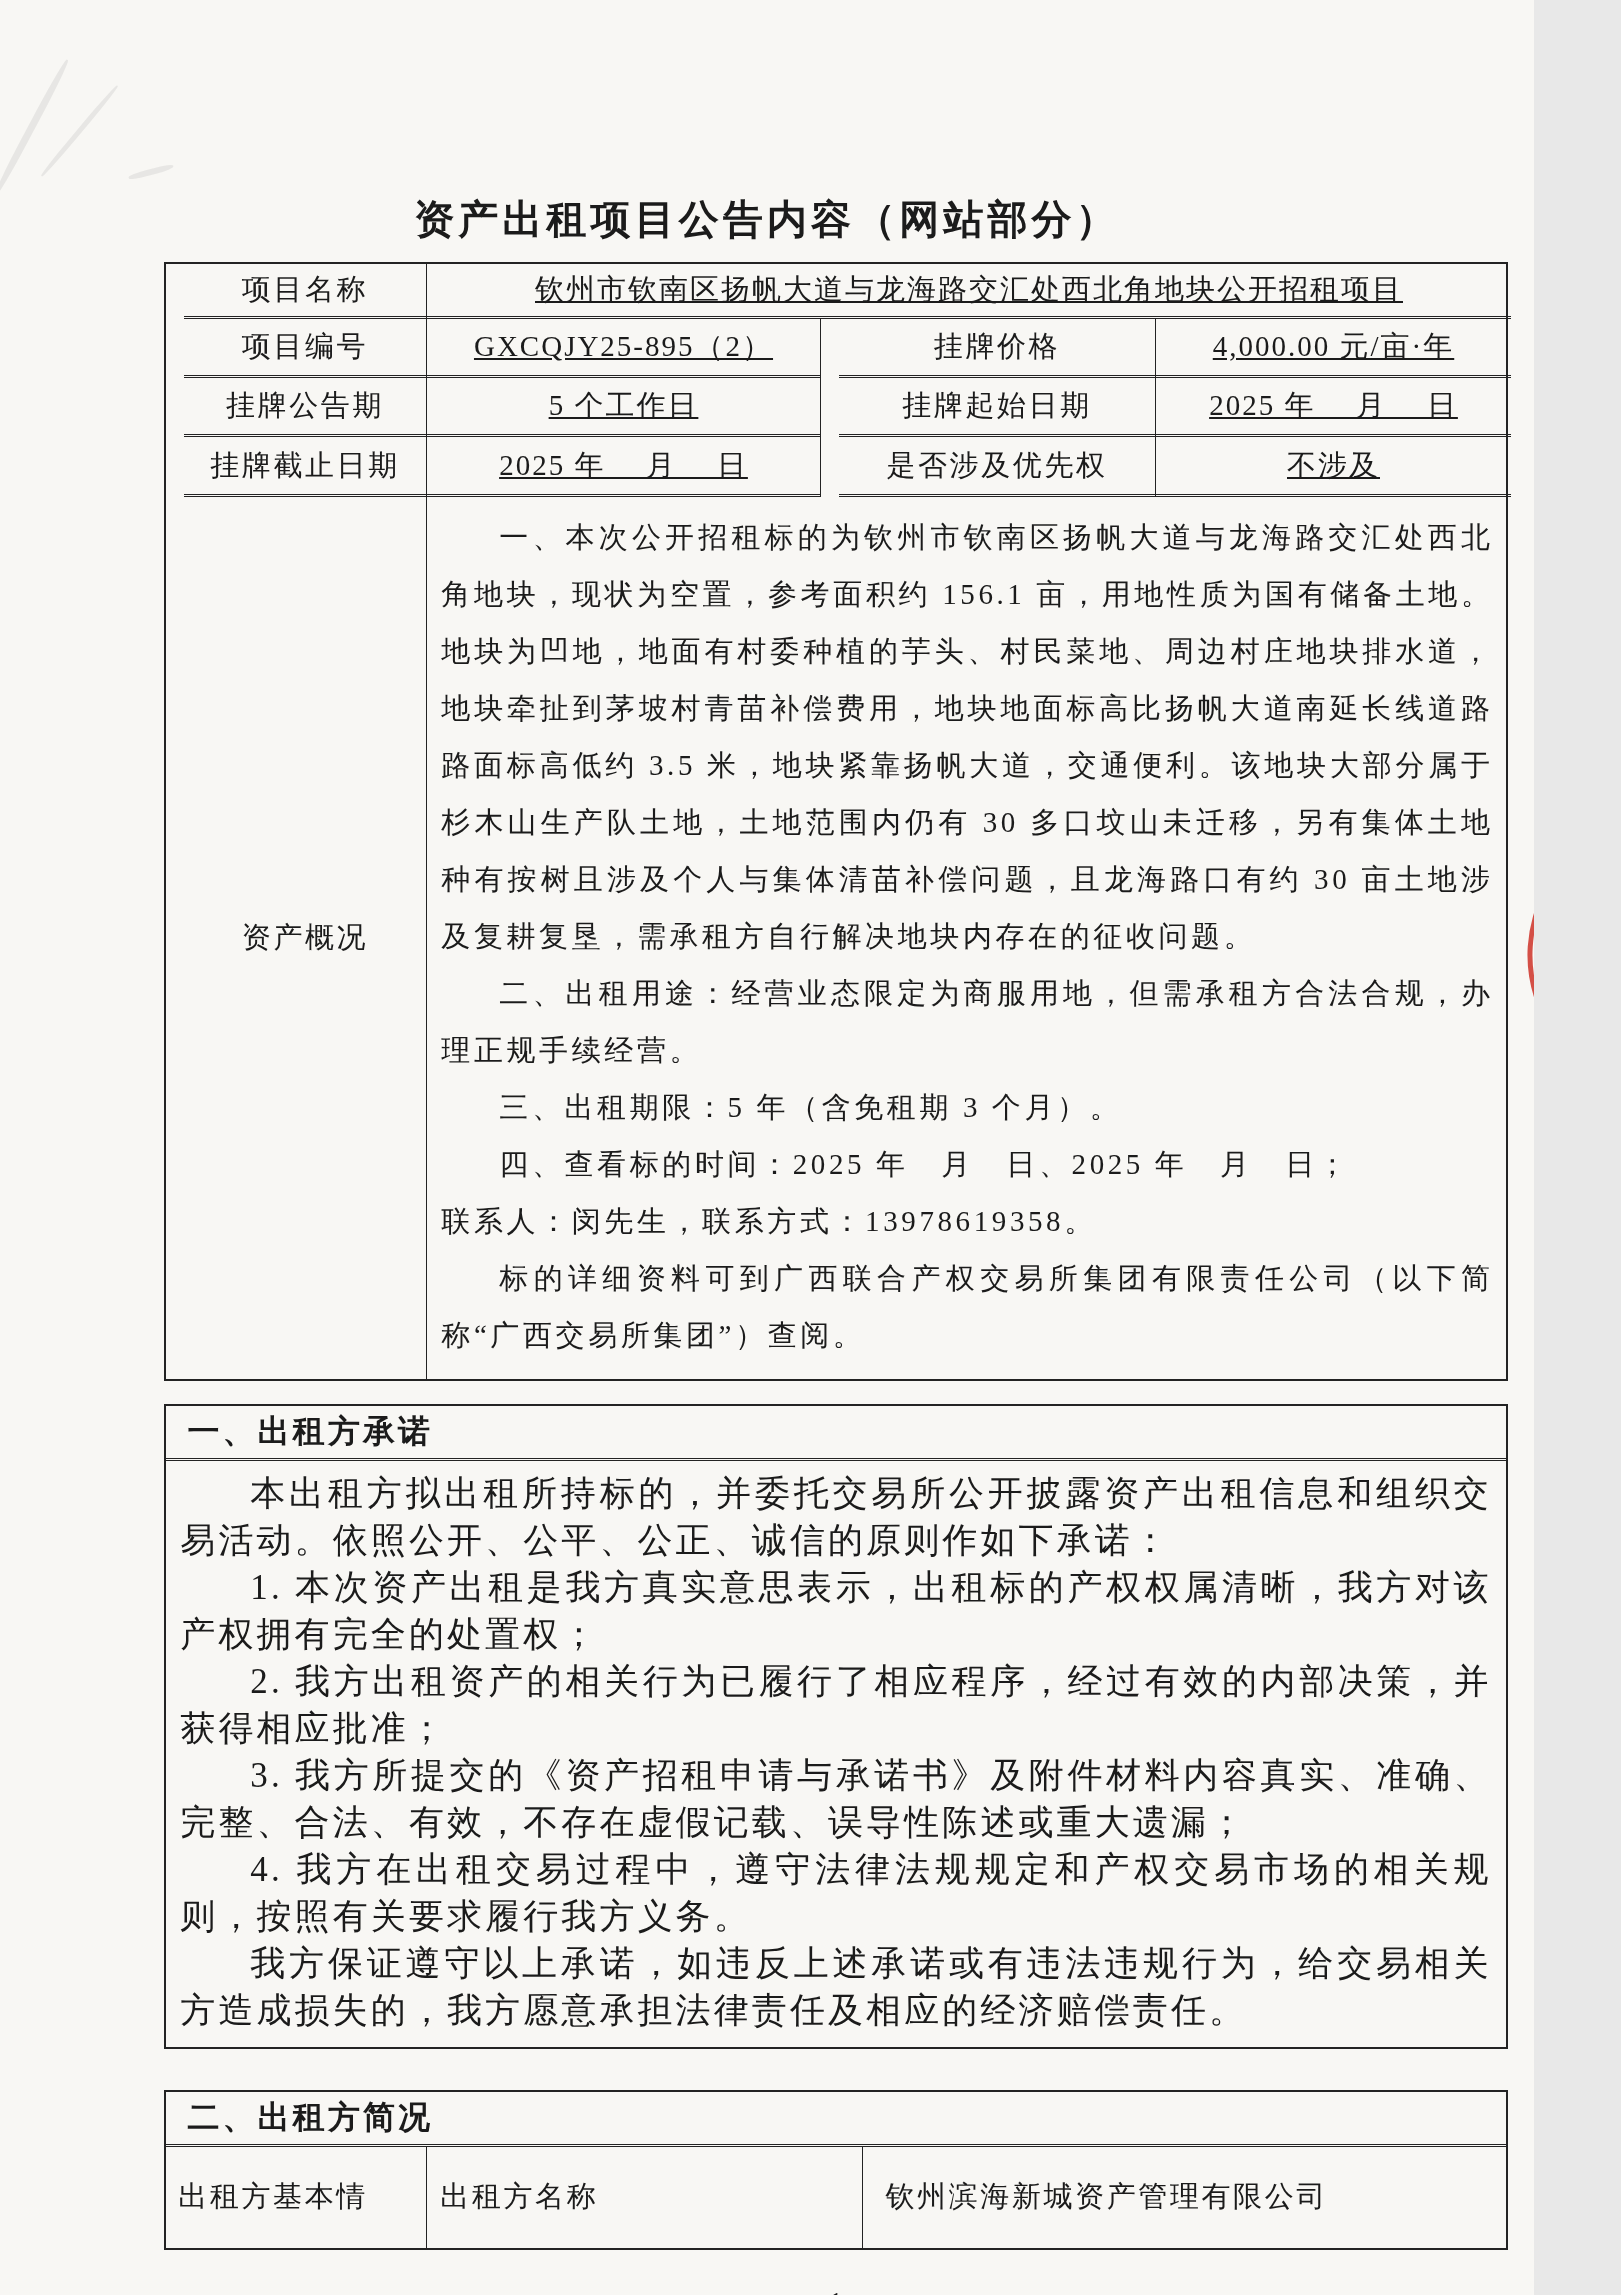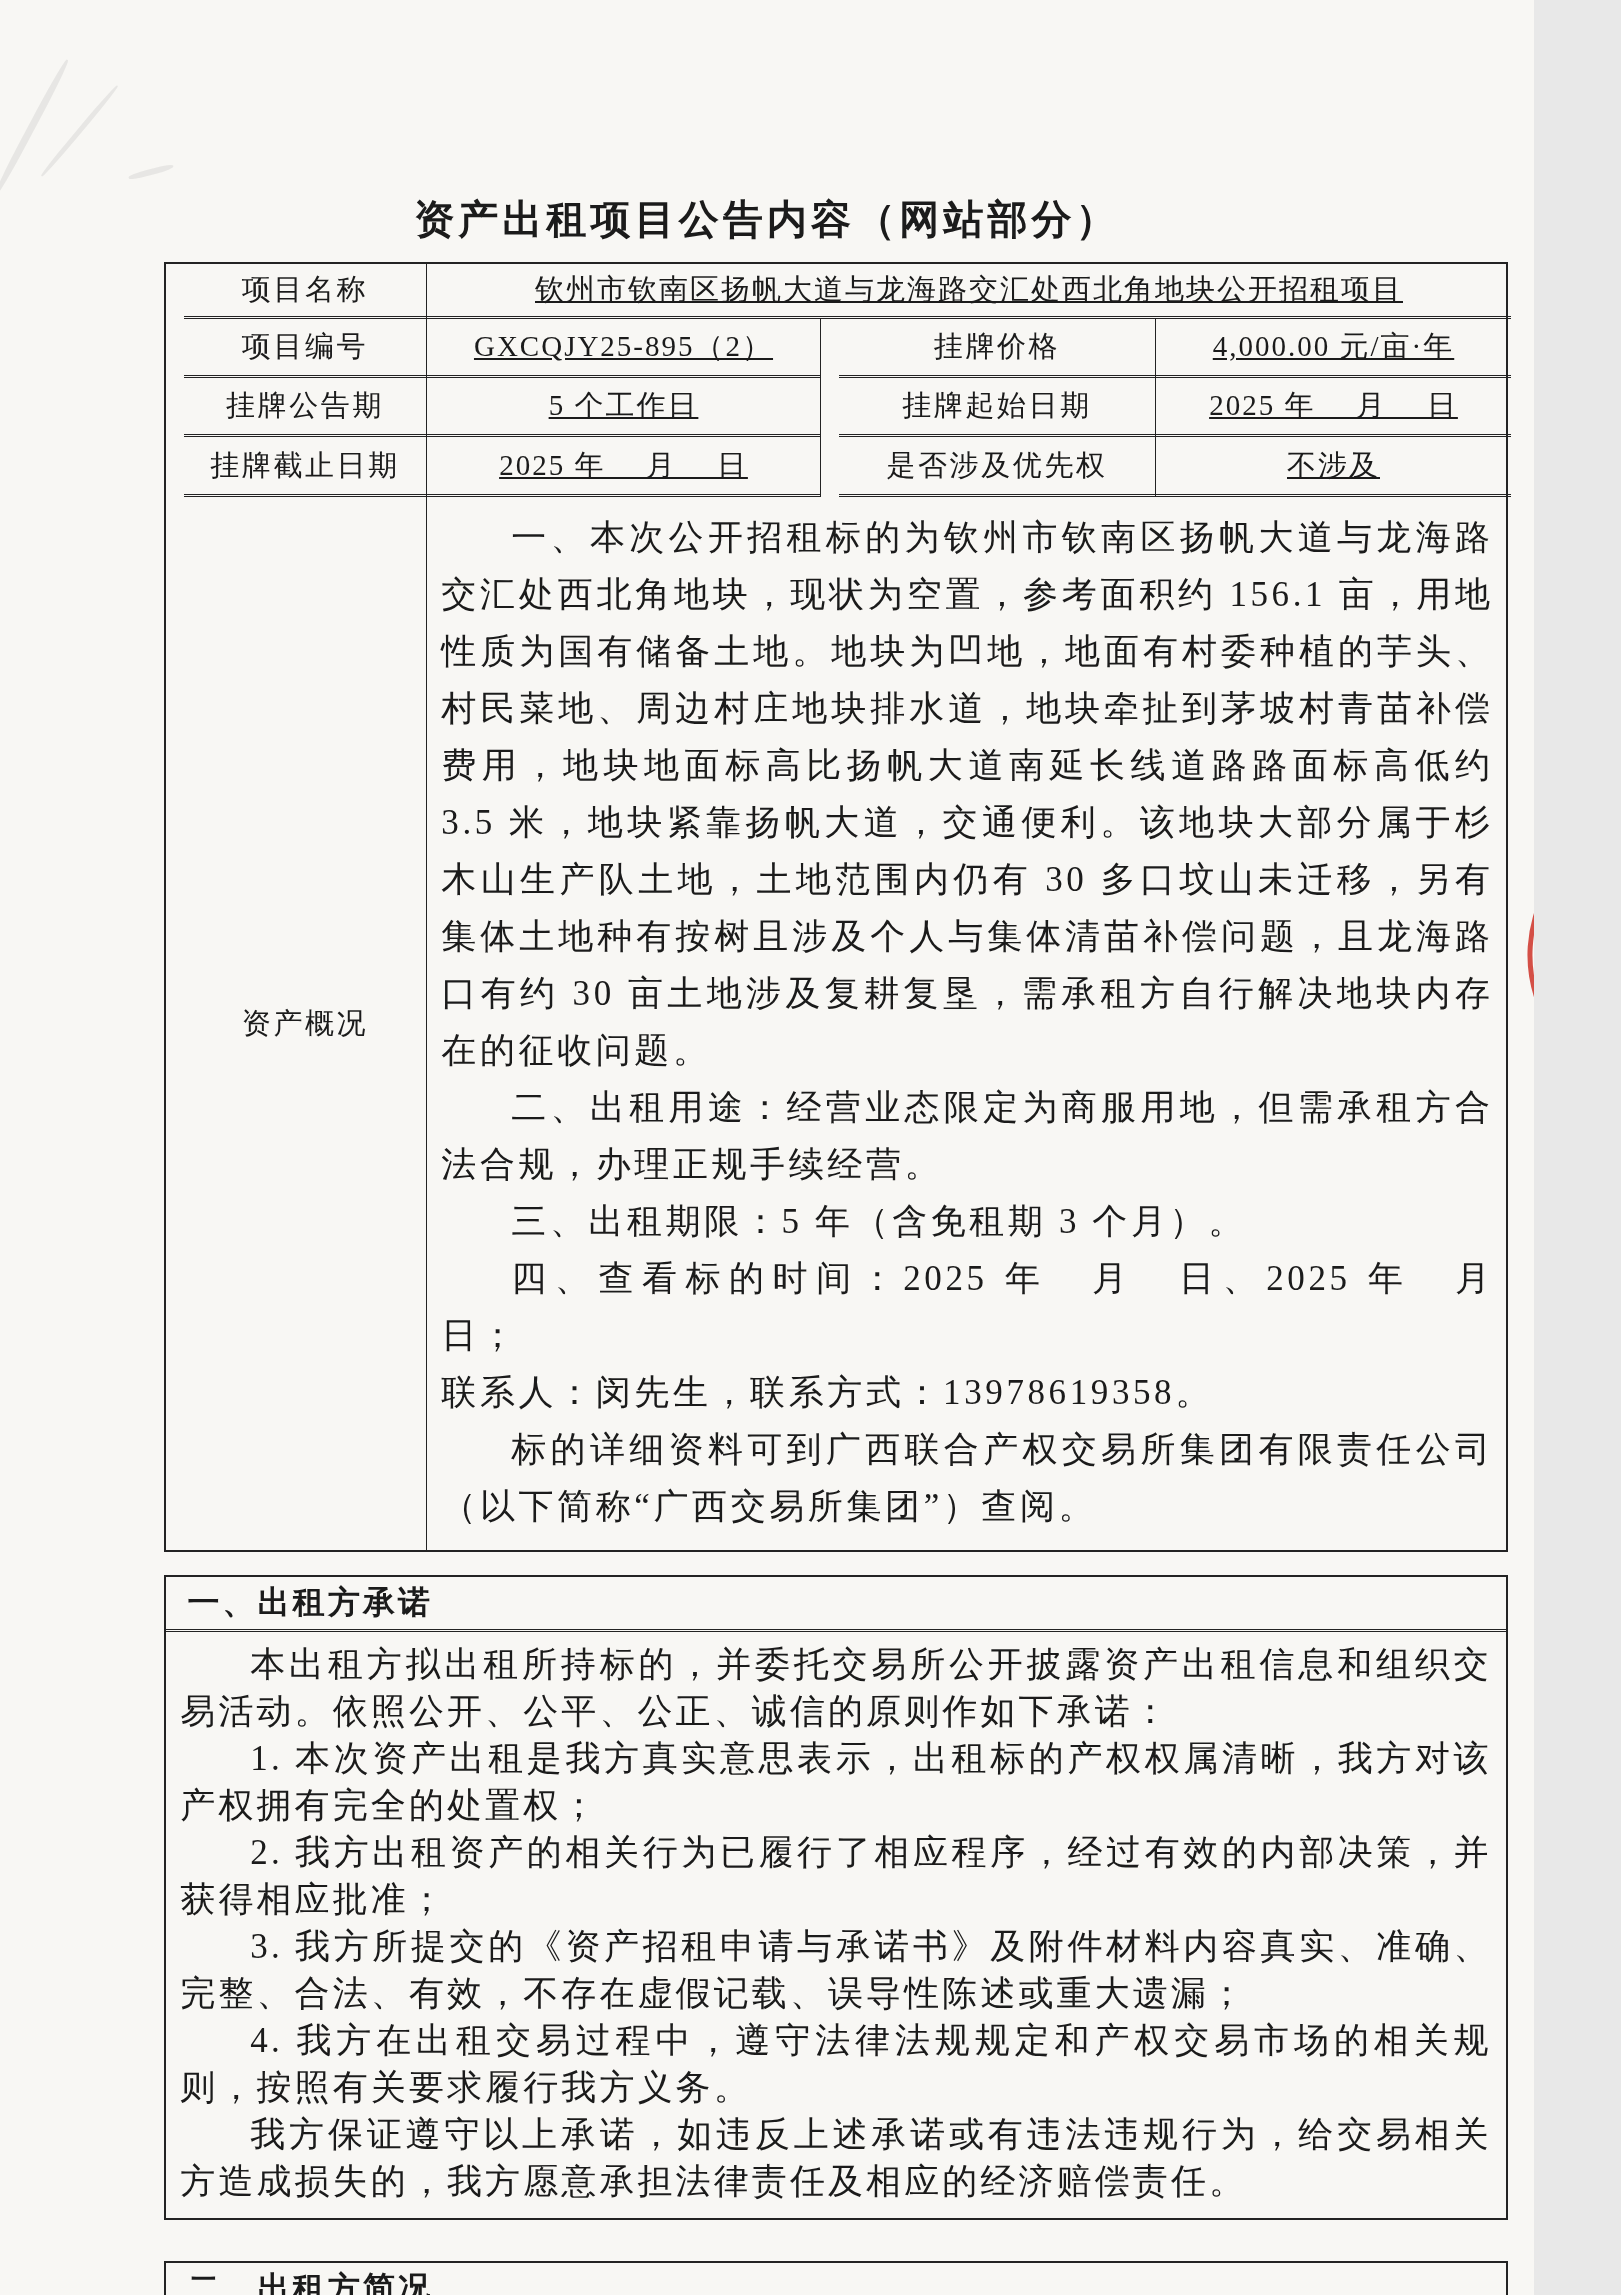--- a/index.html
+++ b/index.html
@@ -55,21 +55,21 @@
     margin-left:18px;
   }
   .val{
     font-size:29px;letter-spacing:2px;
     text-align:center;
     text-decoration:underline;
   }
   .asset-content{
     display:block !important;
     padding:11.2px 17.4px 15.3px 14.3px;
-    font-size:35px;
+    font-size:29px;
     letter-spacing:3.6px;
     line-height:57px;
     text-align:justify;
   }
   .asset-content p{margin:0;text-indent:2em;}
   .asset-content p.noindent{text-indent:0;}
 
   
   .secbox{
     border:2.6px solid #232323;

